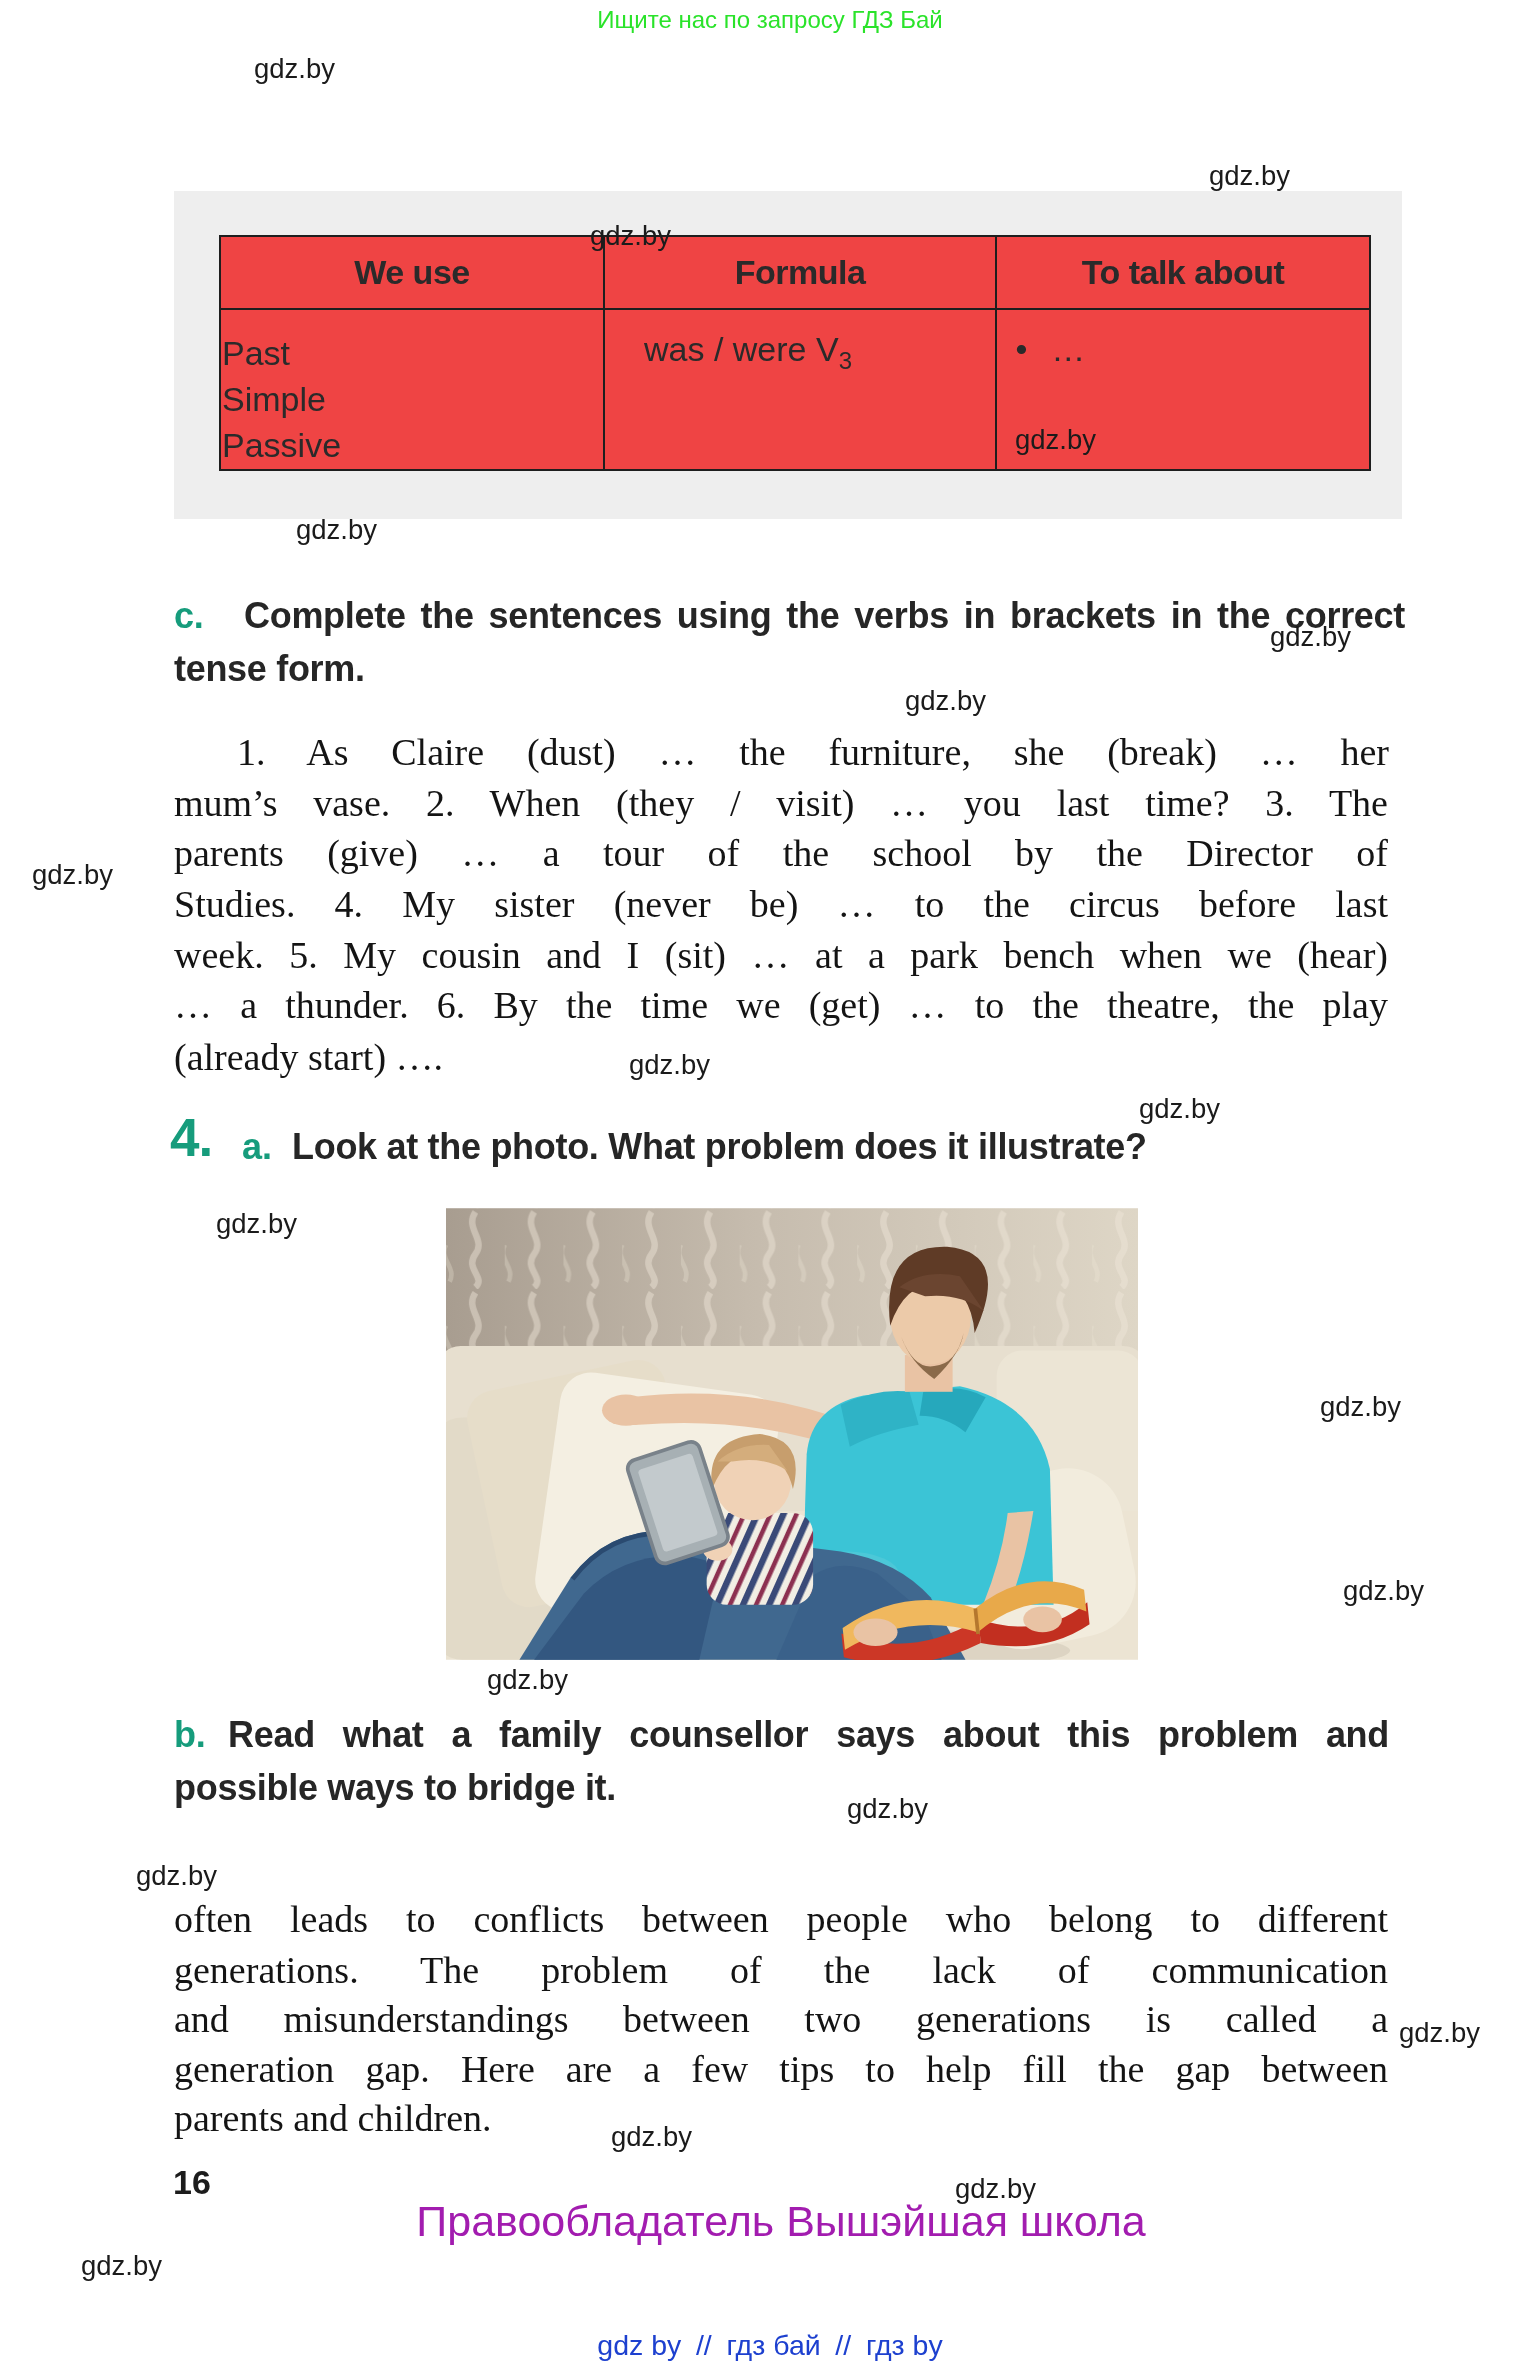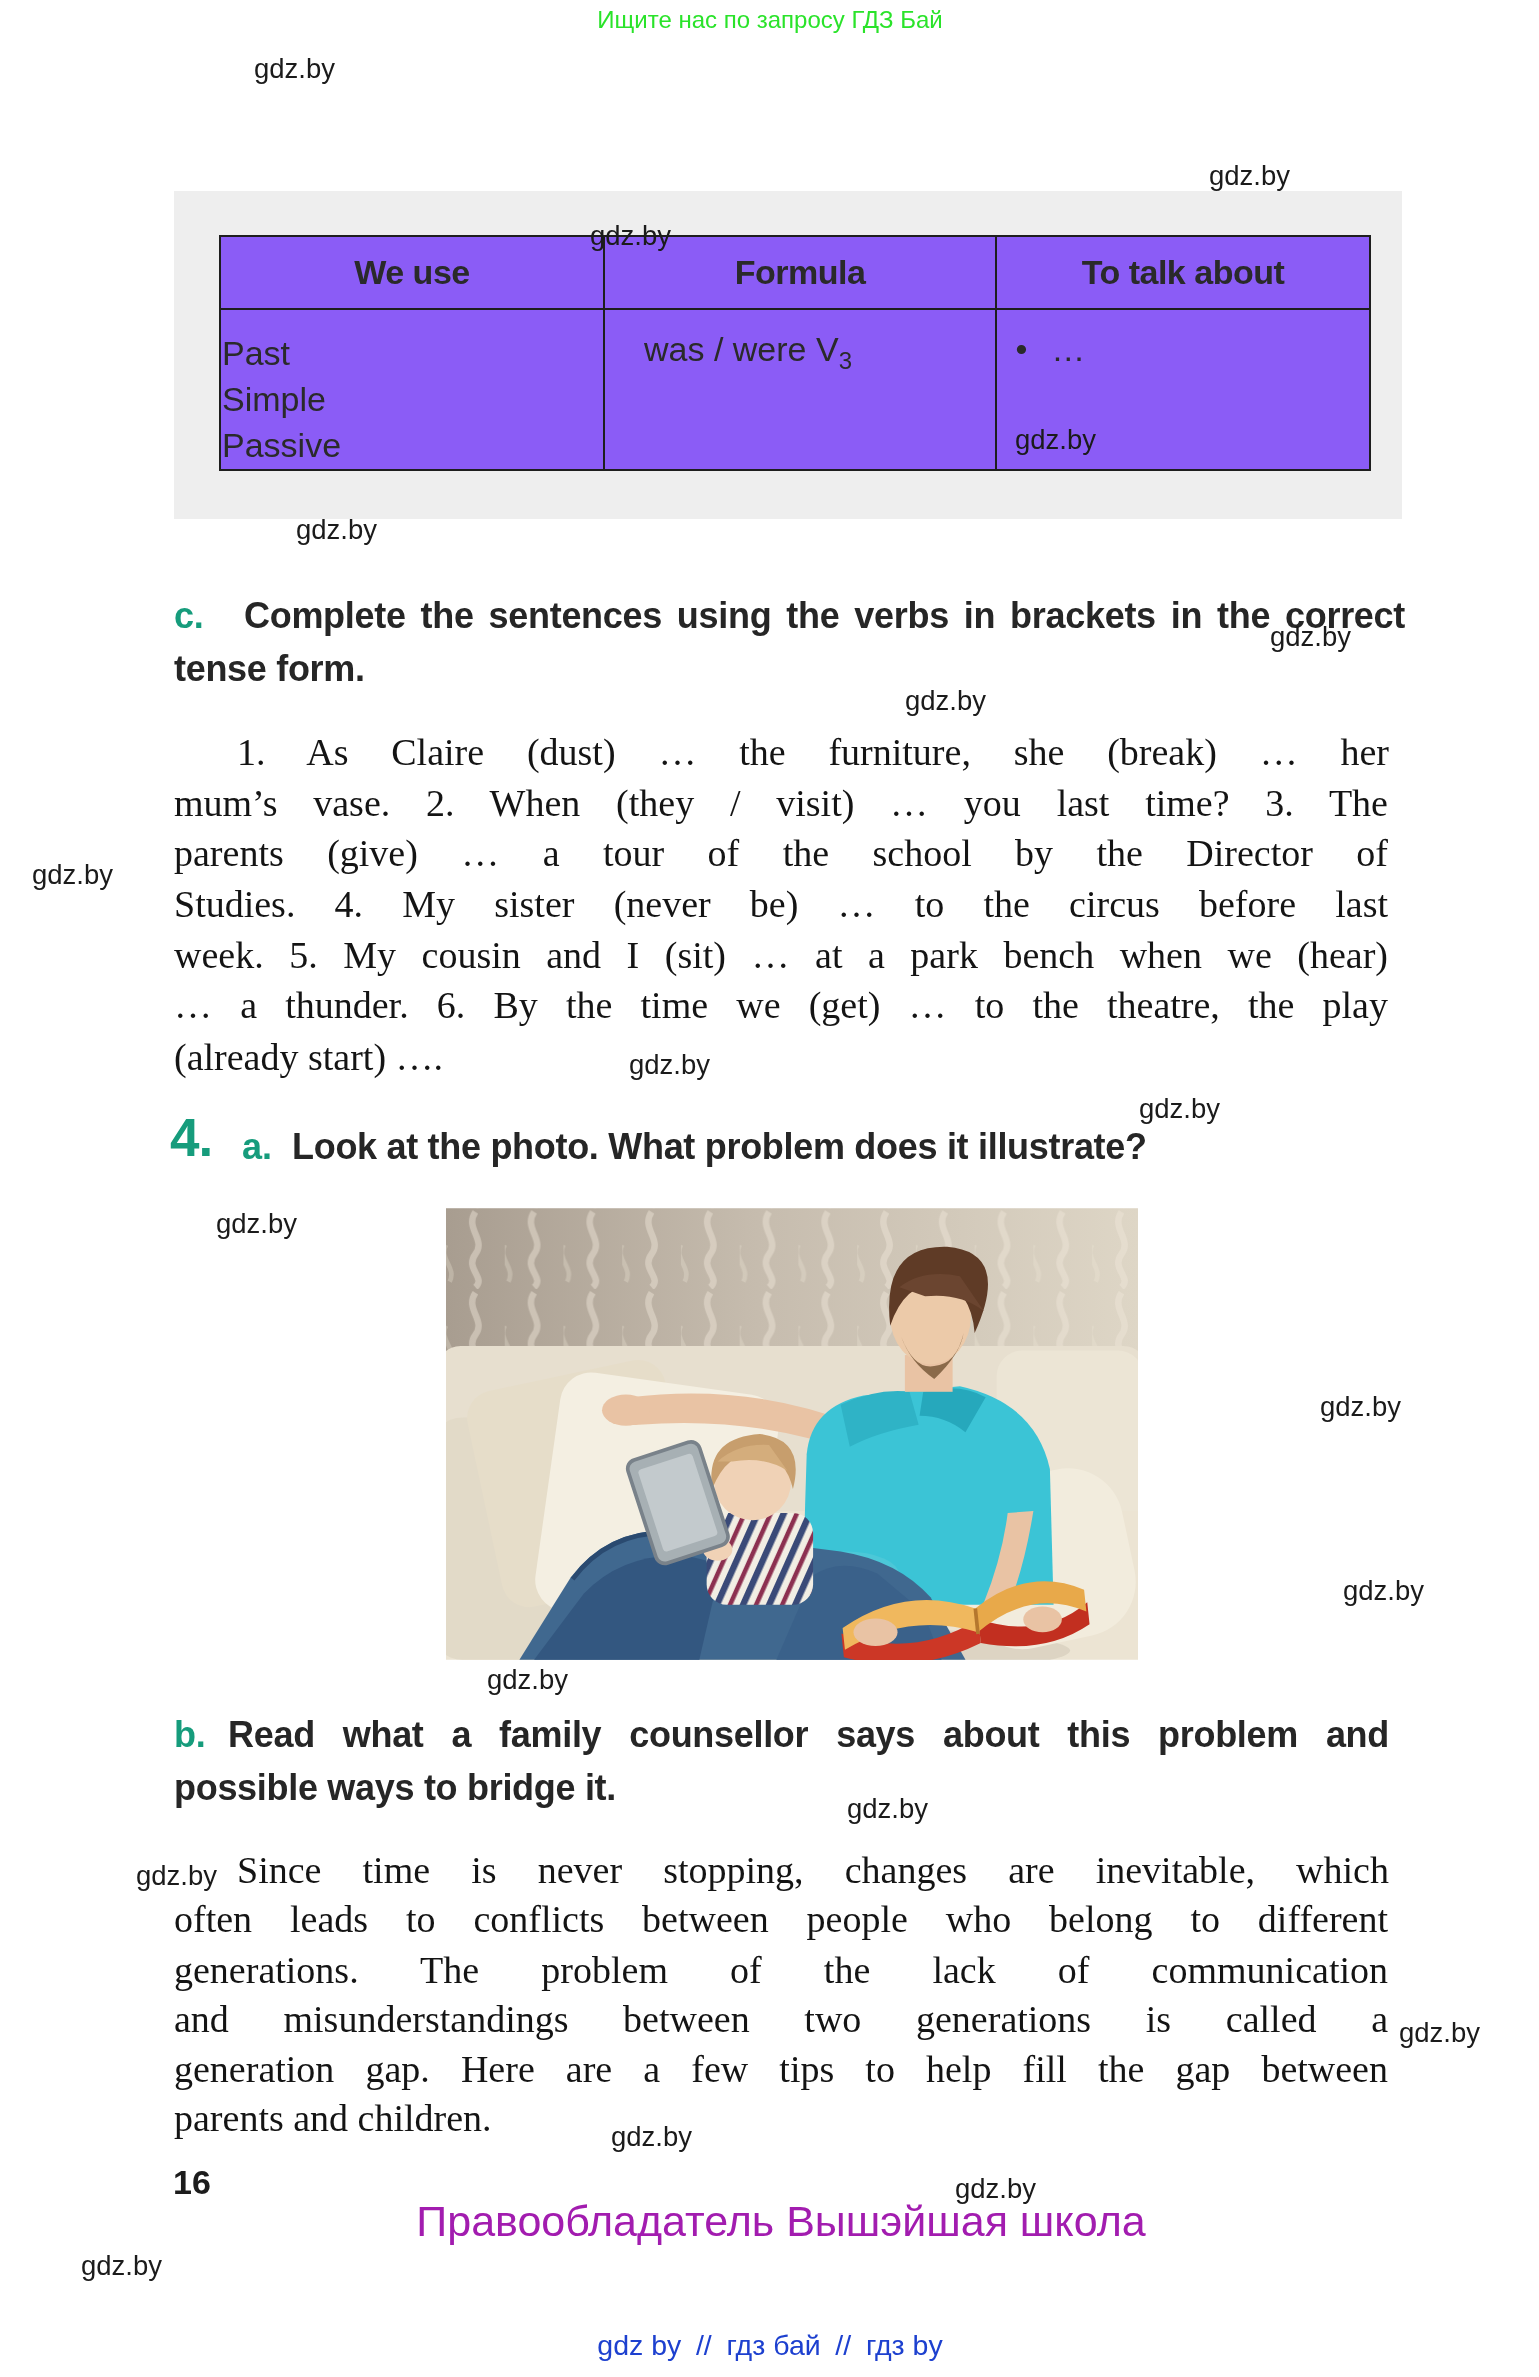--- a/index.html
+++ b/index.html
@@ -11,21 +11,21 @@
     position:absolute;font-family:"Liberation Sans",sans-serif;
     font-size:27.5px;color:#1b1b1b;white-space:nowrap;letter-spacing:0px;
   }
   .banner{
     position:absolute;top:5.5px;left:0;width:100%;text-align:center;
     font-size:24px;color:#2ae32a;
   }
   .graybox{position:absolute;left:174px;top:191px;width:1228px;height:328px;background:#eeeeee;}
   table.gram{
     position:absolute;left:219px;top:235px;width:1138px;height:204px;
-    border-collapse:collapse;table-layout:fixed;background:#8b5cf6;
+    border-collapse:collapse;table-layout:fixed;background:#ef4444;
   }
   table.gram th,table.gram td{
     border:2.8px solid #1e1e1e;vertical-align:top;font-weight:normal;
     font-family:"Liberation Sans",sans-serif;color:#2a2a2a;
   }
   table.gram th{font-weight:bold;font-size:34px;text-align:center;vertical-align:middle;height:69px;letter-spacing:-0.5px;}
   table.gram td{font-size:34px;padding-top:20px;}
   td.cell-we{line-height:46px;}
   td.cell-formula{padding-left:39px;}
   td.cell-talk{padding-left:18.4px;position:relative;}
@@ -220,21 +220,20 @@
   <div class="wm" style="left:1320px;top:1391px;">gdz.by</div>
   <div class="wm" style="left:1343px;top:1575px;">gdz.by</div>
   <div class="wm" style="left:487px;top:1664px;">gdz.by</div>
 
   <div class="bold-head teal" style="left:174px;top:1714px;">b.</div>
   <div class="jline-bold" style="left:228px;top:1714px;width:1161px;">Read what a family counsellor says about this problem and</div>
   <div class="bold-head" style="left:174px;top:1767px;">possible ways to bridge it.</div>
   <div class="wm" style="left:847px;top:1793px;">gdz.by</div>
 
   <div class="wm" style="left:136px;top:1860px;">gdz.by</div>
-  <div class="serif-just" style="left:237px;top:1848px;width:1152px;">Since time is never stopping, changes are inevitable, which</div>
   <div class="serif-just" style="left:174px;top:1897px;width:1214px;">often leads to conflicts between people who belong to different</div>
   <div class="serif-just" style="left:174px;top:1948px;width:1214px;">generations. The problem of the lack of communication</div>
   <div class="serif-just" style="left:174px;top:1997px;width:1214px;">and misunderstandings between two generations is called a</div>
   <div class="serif-just" style="left:174px;top:2047px;width:1214px;">generation gap. Here are a few tips to help fill the gap between</div>
   <div class="serif-line" style="left:174px;top:2096px;">parents and children.</div>
   <div class="wm" style="left:1399px;top:2017px;">gdz.by</div>
   <div class="wm" style="left:611px;top:2121px;">gdz.by</div>
   <div class="wm" style="left:955px;top:2173px;">gdz.by</div>
 
   <div class="pagenum">16</div>

